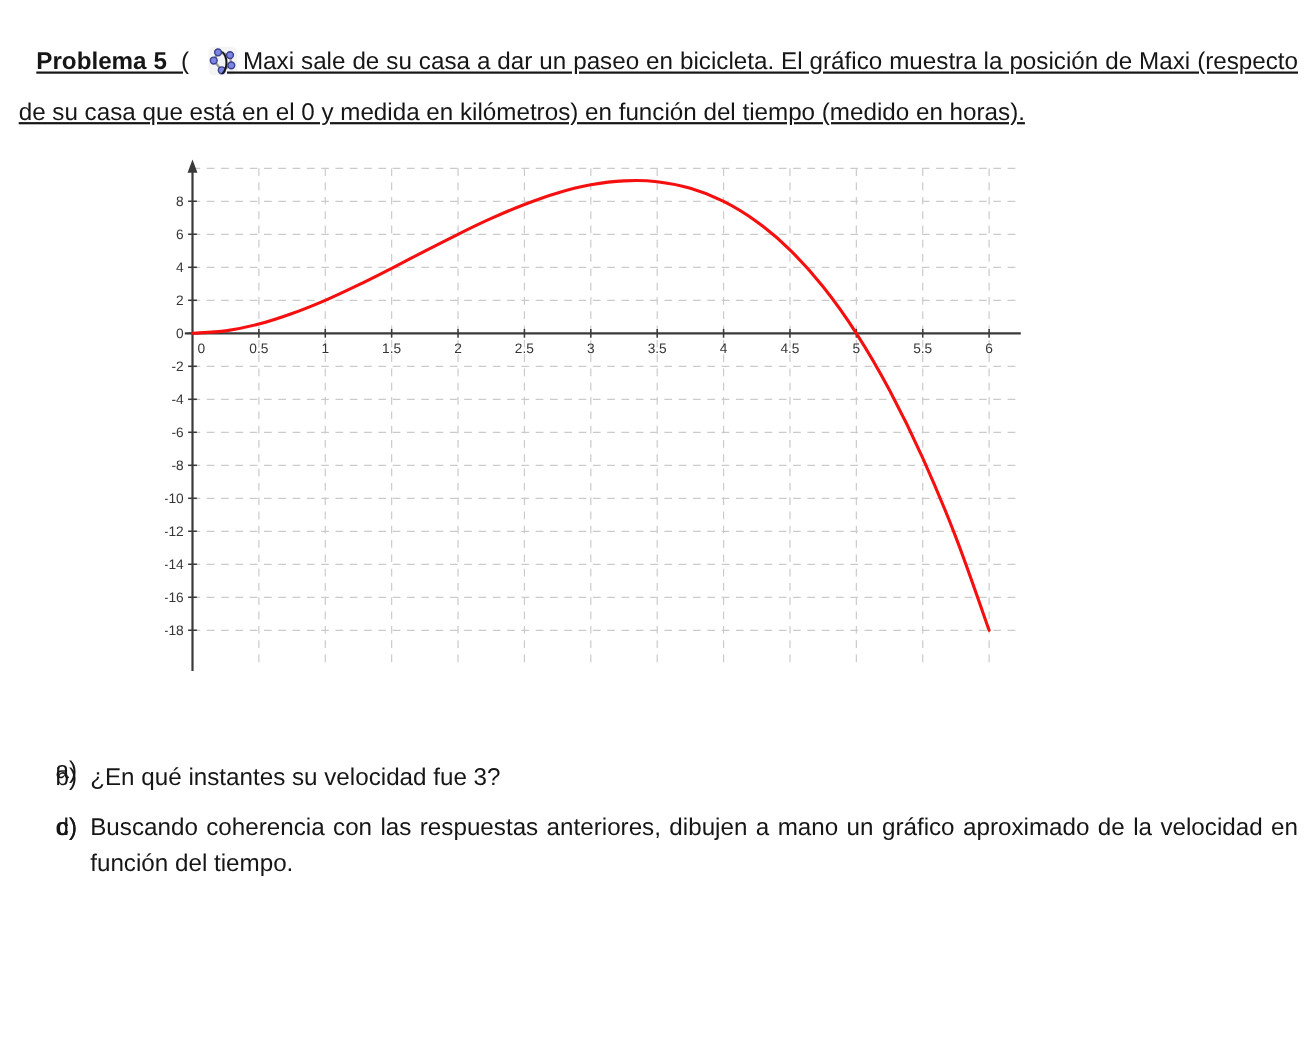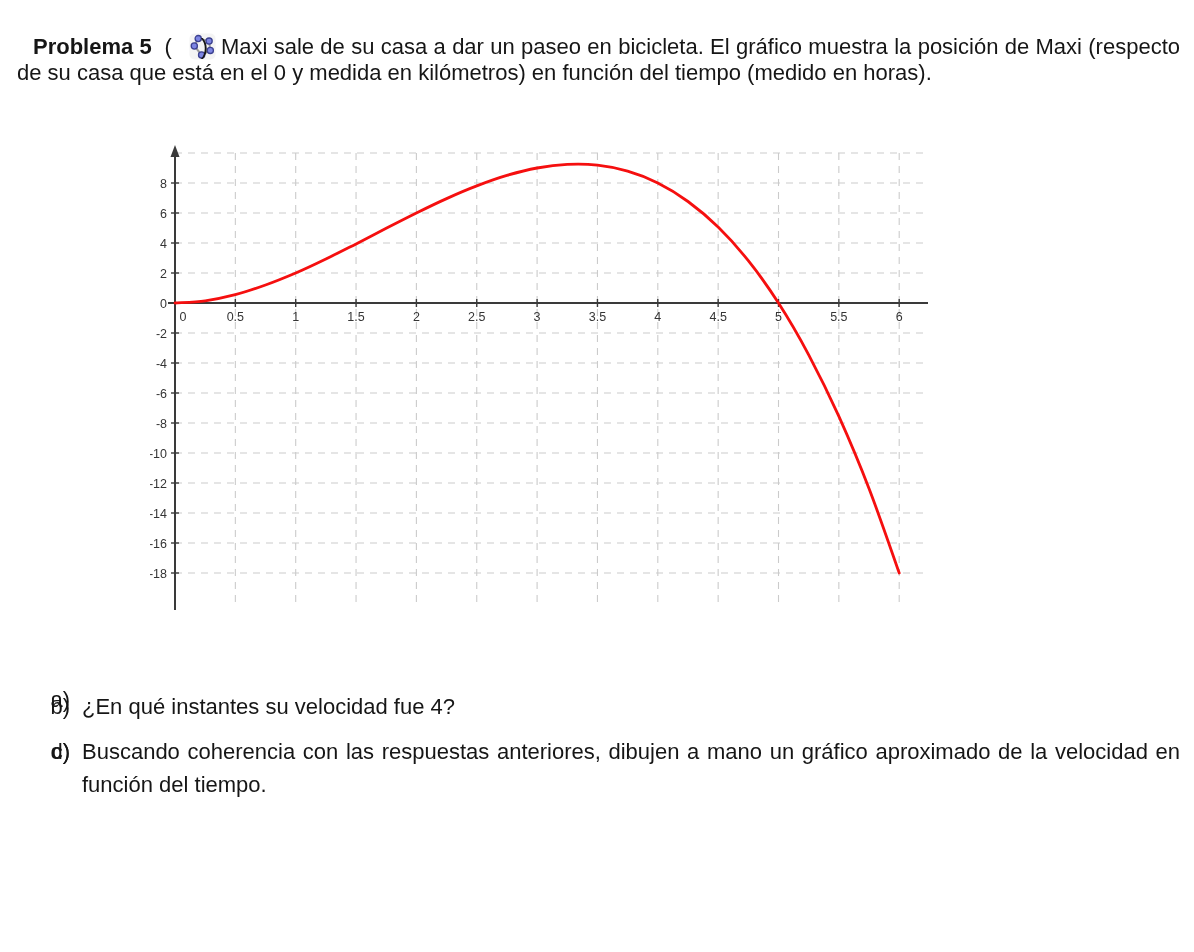--- a/index.html
+++ b/index.html
@@ -10,23 +10,24 @@
     color: #161616;
     overflow: hidden;
   }
   .page { position: relative; width: 1194px; height: 952px; }
 
   .statement {
     position: absolute;
     left: 17px; top: 11px;
     width: 1163px;
     font-size: 22px;
-    line-height: 25px;
+    line-height: 46px;
     text-align: justify;
     text-indent: 16px;
+    text-decoration: underline;
   }
   .statement b { font-weight: bold; }
   .icon-wrap {
     display: inline-block;
     width: 27px; height: 27px;
     vertical-align: -6px;
     margin: 0 1px;
   }
 
   .chart-box {
@@ -177,21 +178,21 @@
       </svg>
   </div>
 
 
   <ol class="qlist">
     <li>
       <span class="qlabel">a)</span>
     </li>
     <li>
       <span class="qlabel">b)</span>
-      <span>¿En qué instantes su velocidad fue 4?</span>
+      <span>¿En qué instantes su velocidad fue 3?</span>
     </li>
     <li>
       <span class="qlabel">c)</span>
     </li>
     <li>
       <span class="qlabel">d)</span>
       <span>Buscando coherencia con las respuestas anteriores, dibujen a mano un gráfico apro­ximado de la velocidad en función del tiempo.</span>
     </li>
   </ol>
 

